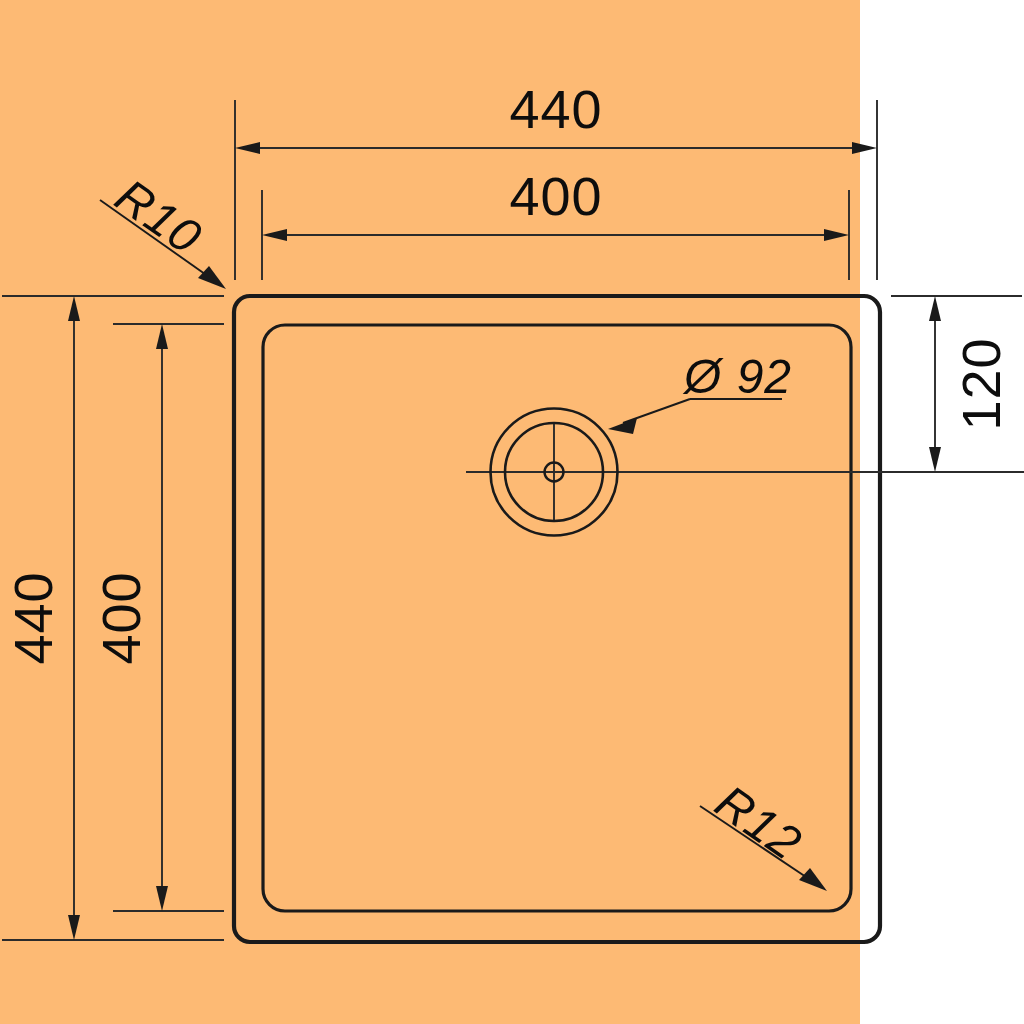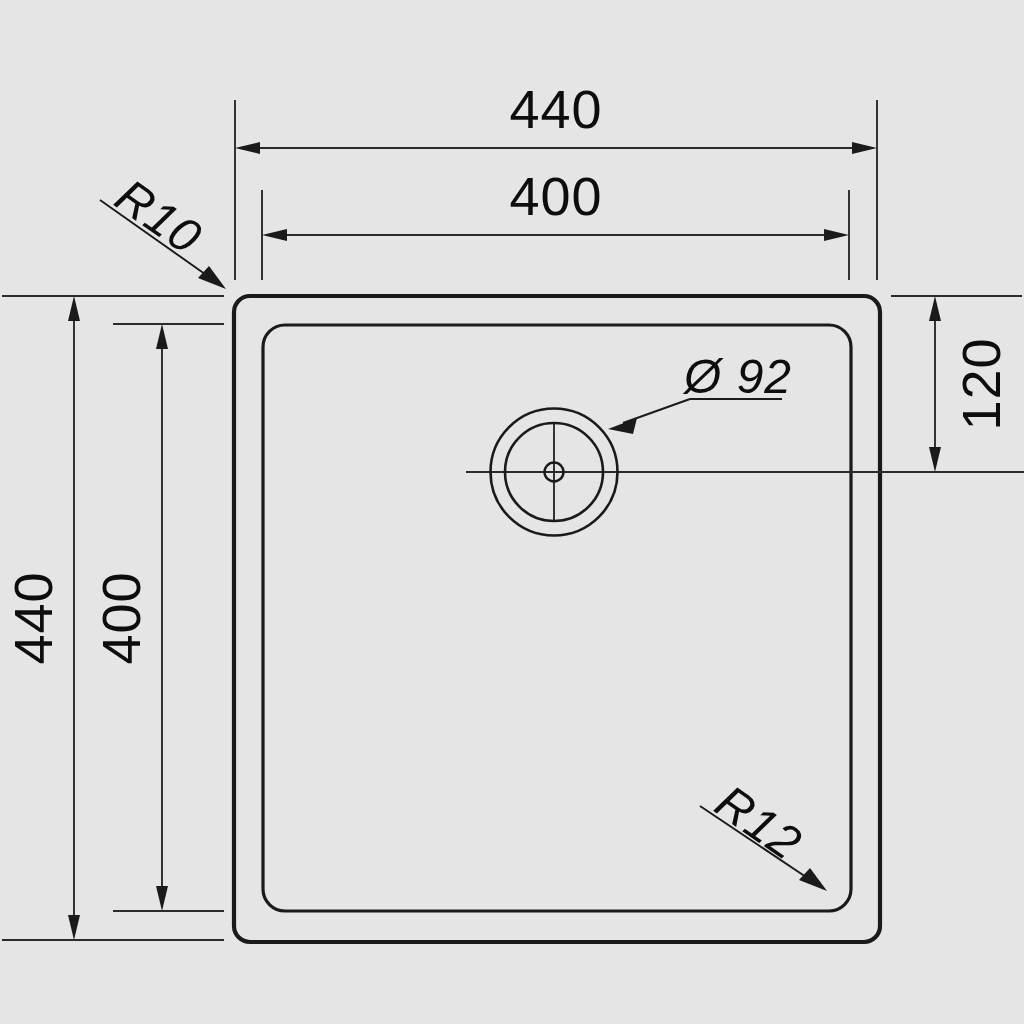--- a/index.html
+++ b/index.html
@@ -8,23 +8,23 @@
     background: #ffffff;
   }
   body {
     width: 1024px;
     height: 1024px;
     overflow: hidden;
     font-family: "Liberation Sans", sans-serif;
   }
   #drawing-root {
     position: relative;
-    width: 1024px;
+    width: 860px;
     height: 1024px;
-    background: #e5e5e5;
+    background: #fdba74;
   }
   svg#cad-svg {
     display: block;
     width: 1024px;
     height: 1024px;
   }
   .obj-line {
     fill: none;
     stroke: #1a1a1a;
     stroke-width: 4.2;

